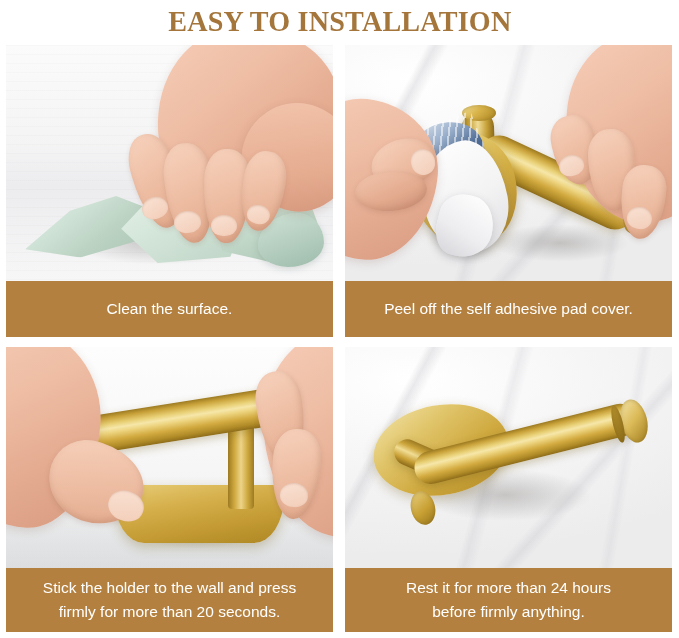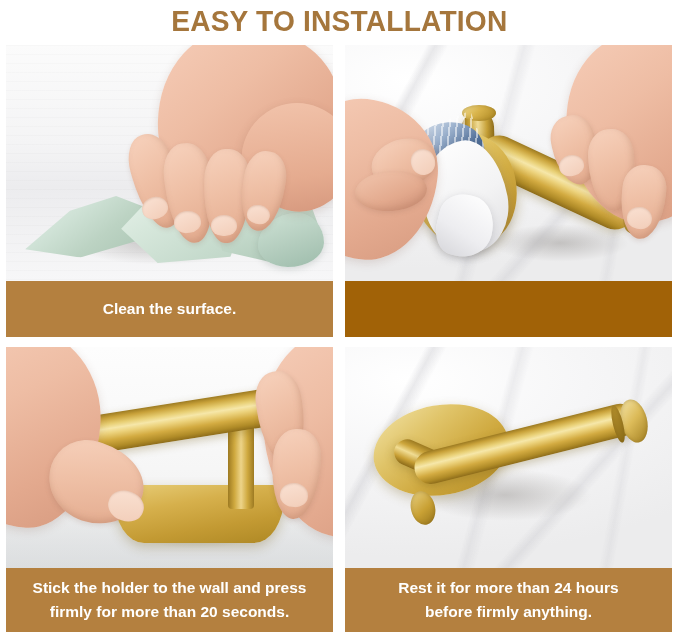--- a/index.html
+++ b/index.html
@@ -11,37 +11,36 @@
   }
   #page{
     position:relative;
     width:679px; height:638px;
     background:#ffffff;
   }
 
   
   #title-bar{
     position:absolute; left:0; top:0; width:679px; height:42px;
-    display:flex; align-items:center; justify-content:center;
+    display:flex; align-items:center; justify-content:center;font-family:Liberation Serif, serif;
   }
   #title-text{
     font-size:29px;
     font-weight:bold;
     letter-spacing:0.2px;
     color:#a5763c;
     transform:scaleX(0.97);
     white-space:nowrap;
     line-height:1;
   }
 
   
   .step{
     position:absolute;
-    background:#a16207;
-    font-weight:bold;
+    background:#86efac;
   }
   #step-1{ left:6px;  top:45px;  width:327px; height:292px; }
   #step-2{ left:345px;top:45px;  width:327px; height:292px; }
   #step-3{ left:6px;  top:347px; width:327px; height:285px; }
   #step-4{ left:345px;top:347px; width:327px; height:285px; }
 
   .photo{
     position:relative;
     width:100%;
     overflow:hidden;
@@ -288,20 +287,23 @@
       <div class="finger" style="left:244px; top:84px; width:46px; height:82px;
                   border-radius:46% 46% 50% 50%/32% 32% 62% 62%;
                   transform:rotate(-4deg);"></div>
       <div class="finger" style="left:276px; top:120px; width:44px; height:74px;
                   border-radius:46% 46% 50% 50%/32% 32% 62% 62%;
                   transform:rotate(6deg);"></div>
       <div class="nail" style="left:214px; top:110px; width:25px; height:21px; border-radius:50% 50% 46% 46%; transform:rotate(-12deg);"></div>
       <div class="nail" style="left:282px; top:162px; width:25px; height:22px; border-radius:50% 50% 46% 46%; transform:rotate(8deg);"></div>
     </div>
 
+    <div class="caption">
+      <span>Peel off the self adhesive pad cover.</span>
+    </div>
   </div>
 
   <div class="step step-bot" id="step-3">
     <div class="photo">
       <div class="bg-wall"></div>
 
       <div class="shadow-soft" style="left:90px; top:150px; width:200px; height:60px;"></div>
 
       <div class="gold-plate" style="left:108px; top:138px; width:170px; height:58px;
                   border-radius:10px 10px 30px 30px/10px 10px 46px 46px;

